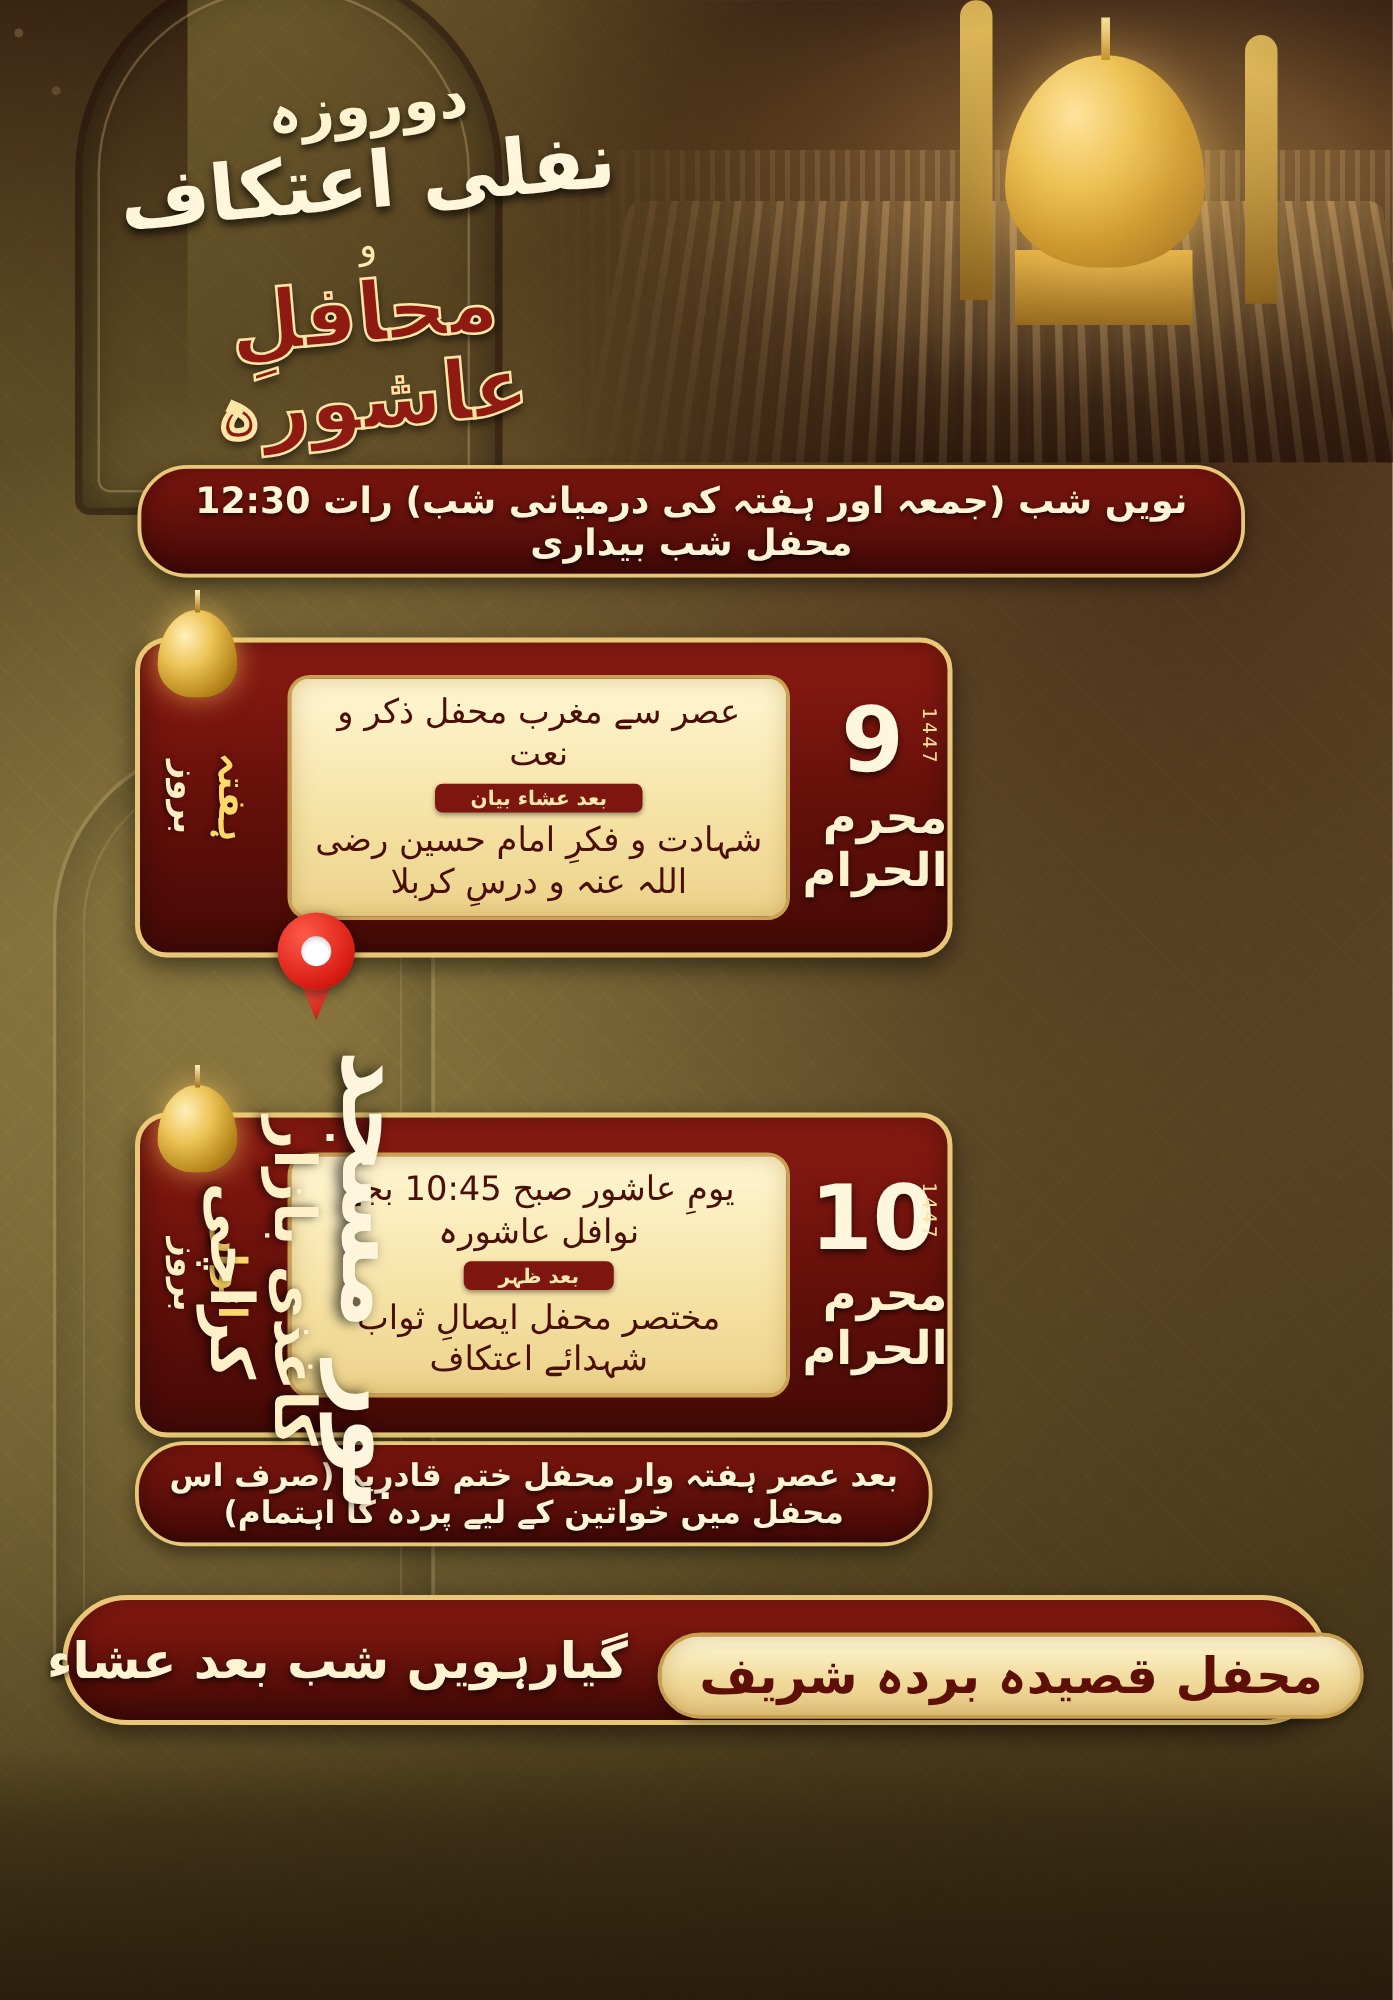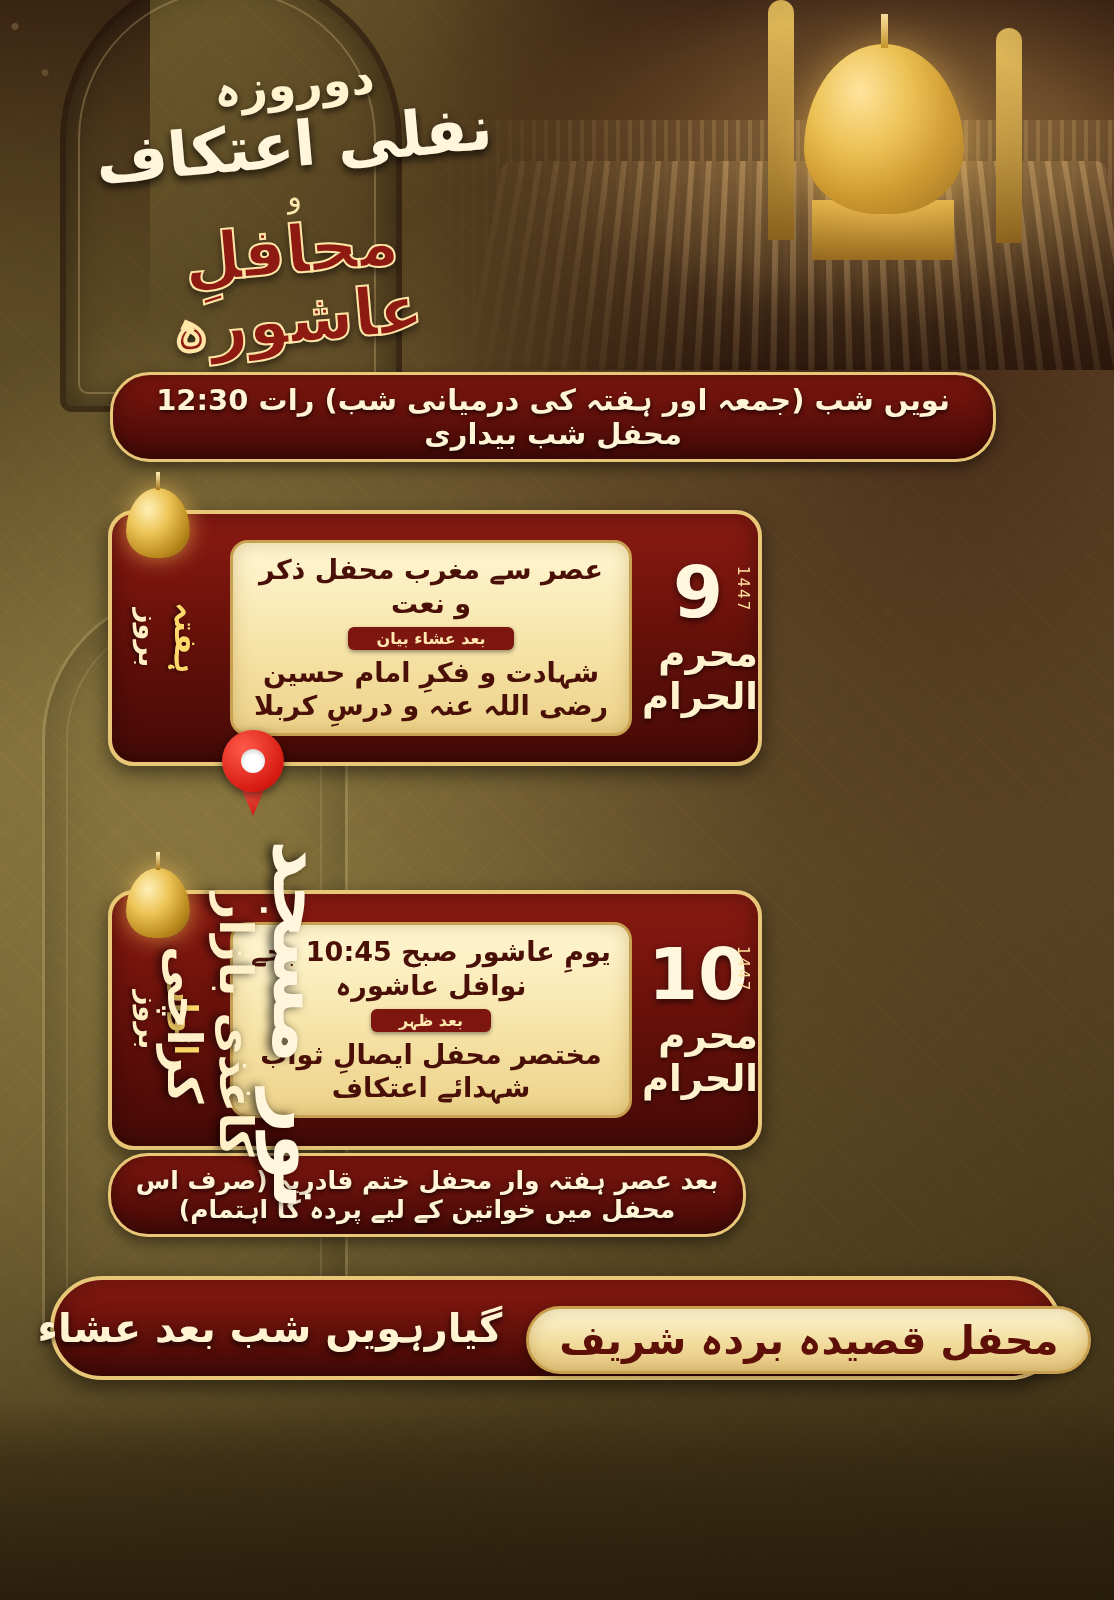--- a/index.html
+++ b/index.html
@@ -185,21 +185,21 @@
     font-size:37px;font-weight:bold;color:#fff2cf;margin-top:6px;text-shadow:0 2px 4px rgba(0,0,0,.6);
   }
   .inner-panel{
     flex:1;margin:12px 6px;
     background:linear-gradient(180deg,#fff6d2 0%,#f6e3a7 55%,#ecd28a 100%);
     border:3px solid #c8a152;border-radius:18px;
     padding:10px 14px;box-sizing:border-box;
     display:flex;flex-direction:column;align-items:center;justify-content:center;gap:6px;
     box-shadow:inset 0 0 18px rgba(160,120,40,.35);
   }
-  .inner-line{font-size:27px;font-weight:bold;color:#4a1008;text-align:center;line-height:1.25;}
+  .inner-line{font-size:27px;font-weight:normal;color:#4a1008;text-align:center;line-height:1.25;}
   .inner-chip{
     background:#7d160f;color:#ffe7b0;font-size:16px;font-weight:bold;
     border-radius:6px;padding:2px 28px;box-shadow:0 2px 4px rgba(0,0,0,.4);
   }
   .roz-col{
     width:112px;height:100%;display:flex;align-items:center;justify-content:center;gap:6px;
     position:relative;
   }
   .roz-text{display:flex;flex-direction:row;align-items:center;gap:4px;}
   .roz-label{

